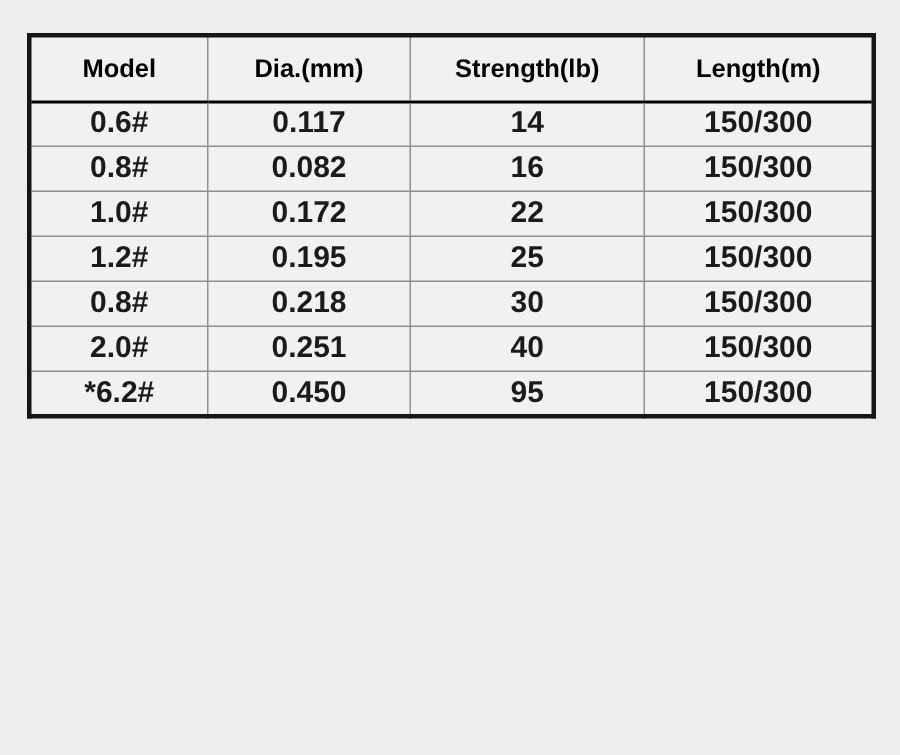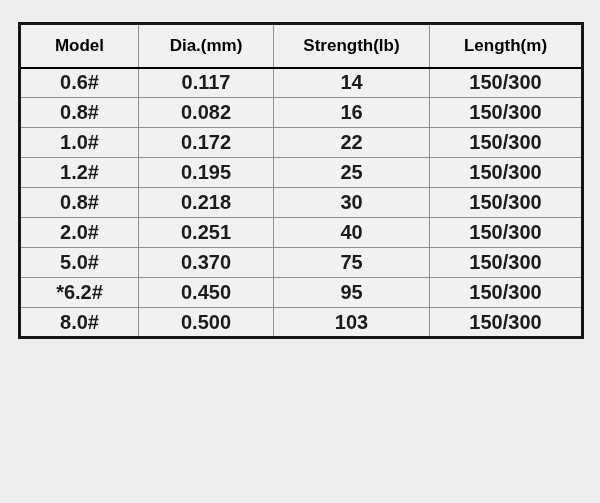--- a/index.html
+++ b/index.html
@@ -104,32 +104,20 @@
           <td>30</td>
           <td>150/300</td>
         </tr>
         <tr>
           <td>2.0#</td>
           <td>0.251</td>
           <td>40</td>
           <td>150/300</td>
         </tr>
         <tr>
-          <td>5.0#</td>
-          <td>0.370</td>
-          <td>75</td>
-          <td>150/300</td>
-        </tr>
-        <tr>
           <td>*6.2#</td>
           <td>0.450</td>
           <td>95</td>
-          <td>150/300</td>
-        </tr>
-        <tr>
-          <td>8.0#</td>
-          <td>0.500</td>
-          <td>103</td>
           <td>150/300</td>
         </tr>
       </tbody>
   </table>
 </div>
 
 </body></html>

